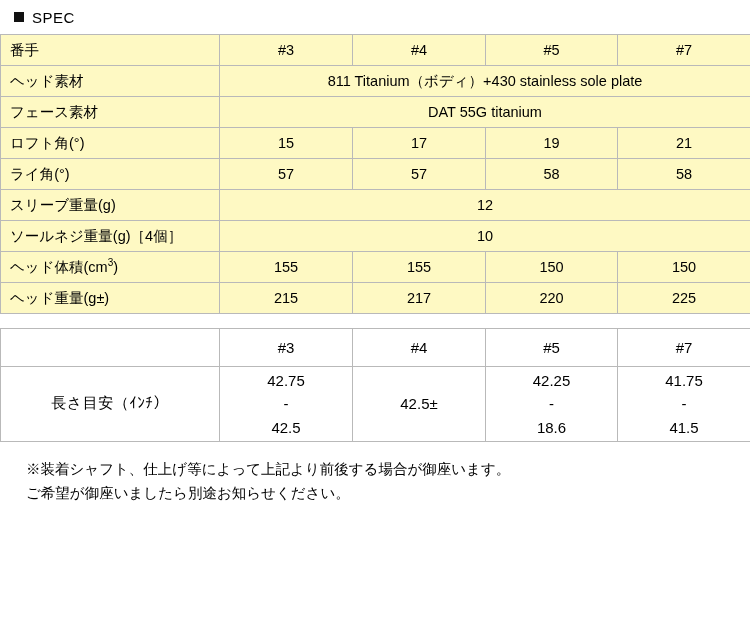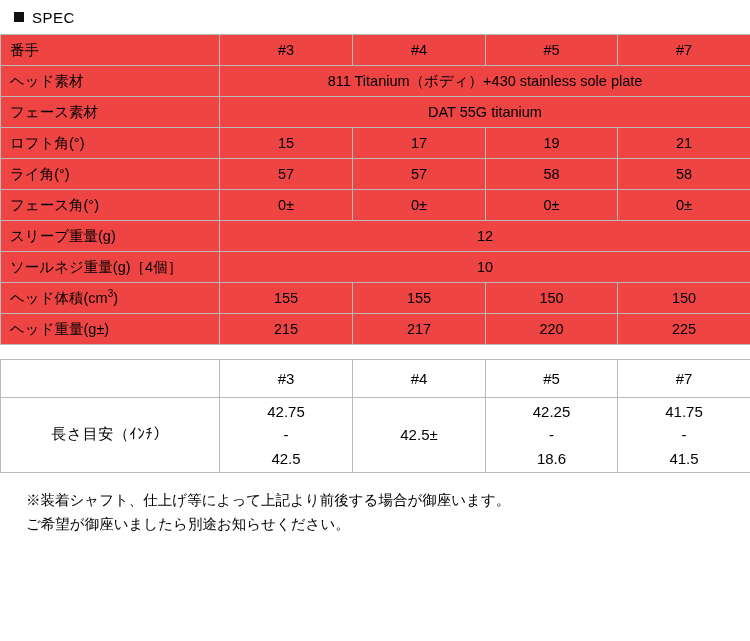--- a/index.html
+++ b/index.html
@@ -44,21 +44,21 @@
     width: 750px;
     table-layout: fixed;
   }
   table.spec td {
     border: 1px solid #b9b9b9;
     font-size: 14.5px;
     height: 31px;
     padding: 2px 6px;
     text-align: center;
     vertical-align: middle;
-    background: #ef4444;
+    background: #fef9c3;
   }
   table.spec td.rowhead {
     text-align: left;
     padding-left: 9px;
     font-size: 14.5px;
     white-space: nowrap;
   }
   table.spec td.colhead {
     font-size: 14.5px;
   }
@@ -147,27 +147,20 @@
         <td>21</td>
       </tr>
       <tr>
         <td class="rowhead">ライ角(°)</td>
         <td>57</td>
         <td>57</td>
         <td>58</td>
         <td>58</td>
       </tr>
       <tr>
-        <td class="rowhead">フェース角(°)</td>
-        <td>0±</td>
-        <td>0±</td>
-        <td>0±</td>
-        <td>0±</td>
-      </tr>
-      <tr>
         <td class="rowhead">スリーブ重量(g)</td>
         <td colspan="4">12</td>
       </tr>
       <tr>
         <td class="rowhead">ソールネジ重量(g)［4個］</td>
         <td colspan="4">10</td>
       </tr>
       <tr>
         <td class="rowhead"><span>ヘッド体積(cm</span><span class="sup">3</span><span>)</span></td>
         <td>155</td>

